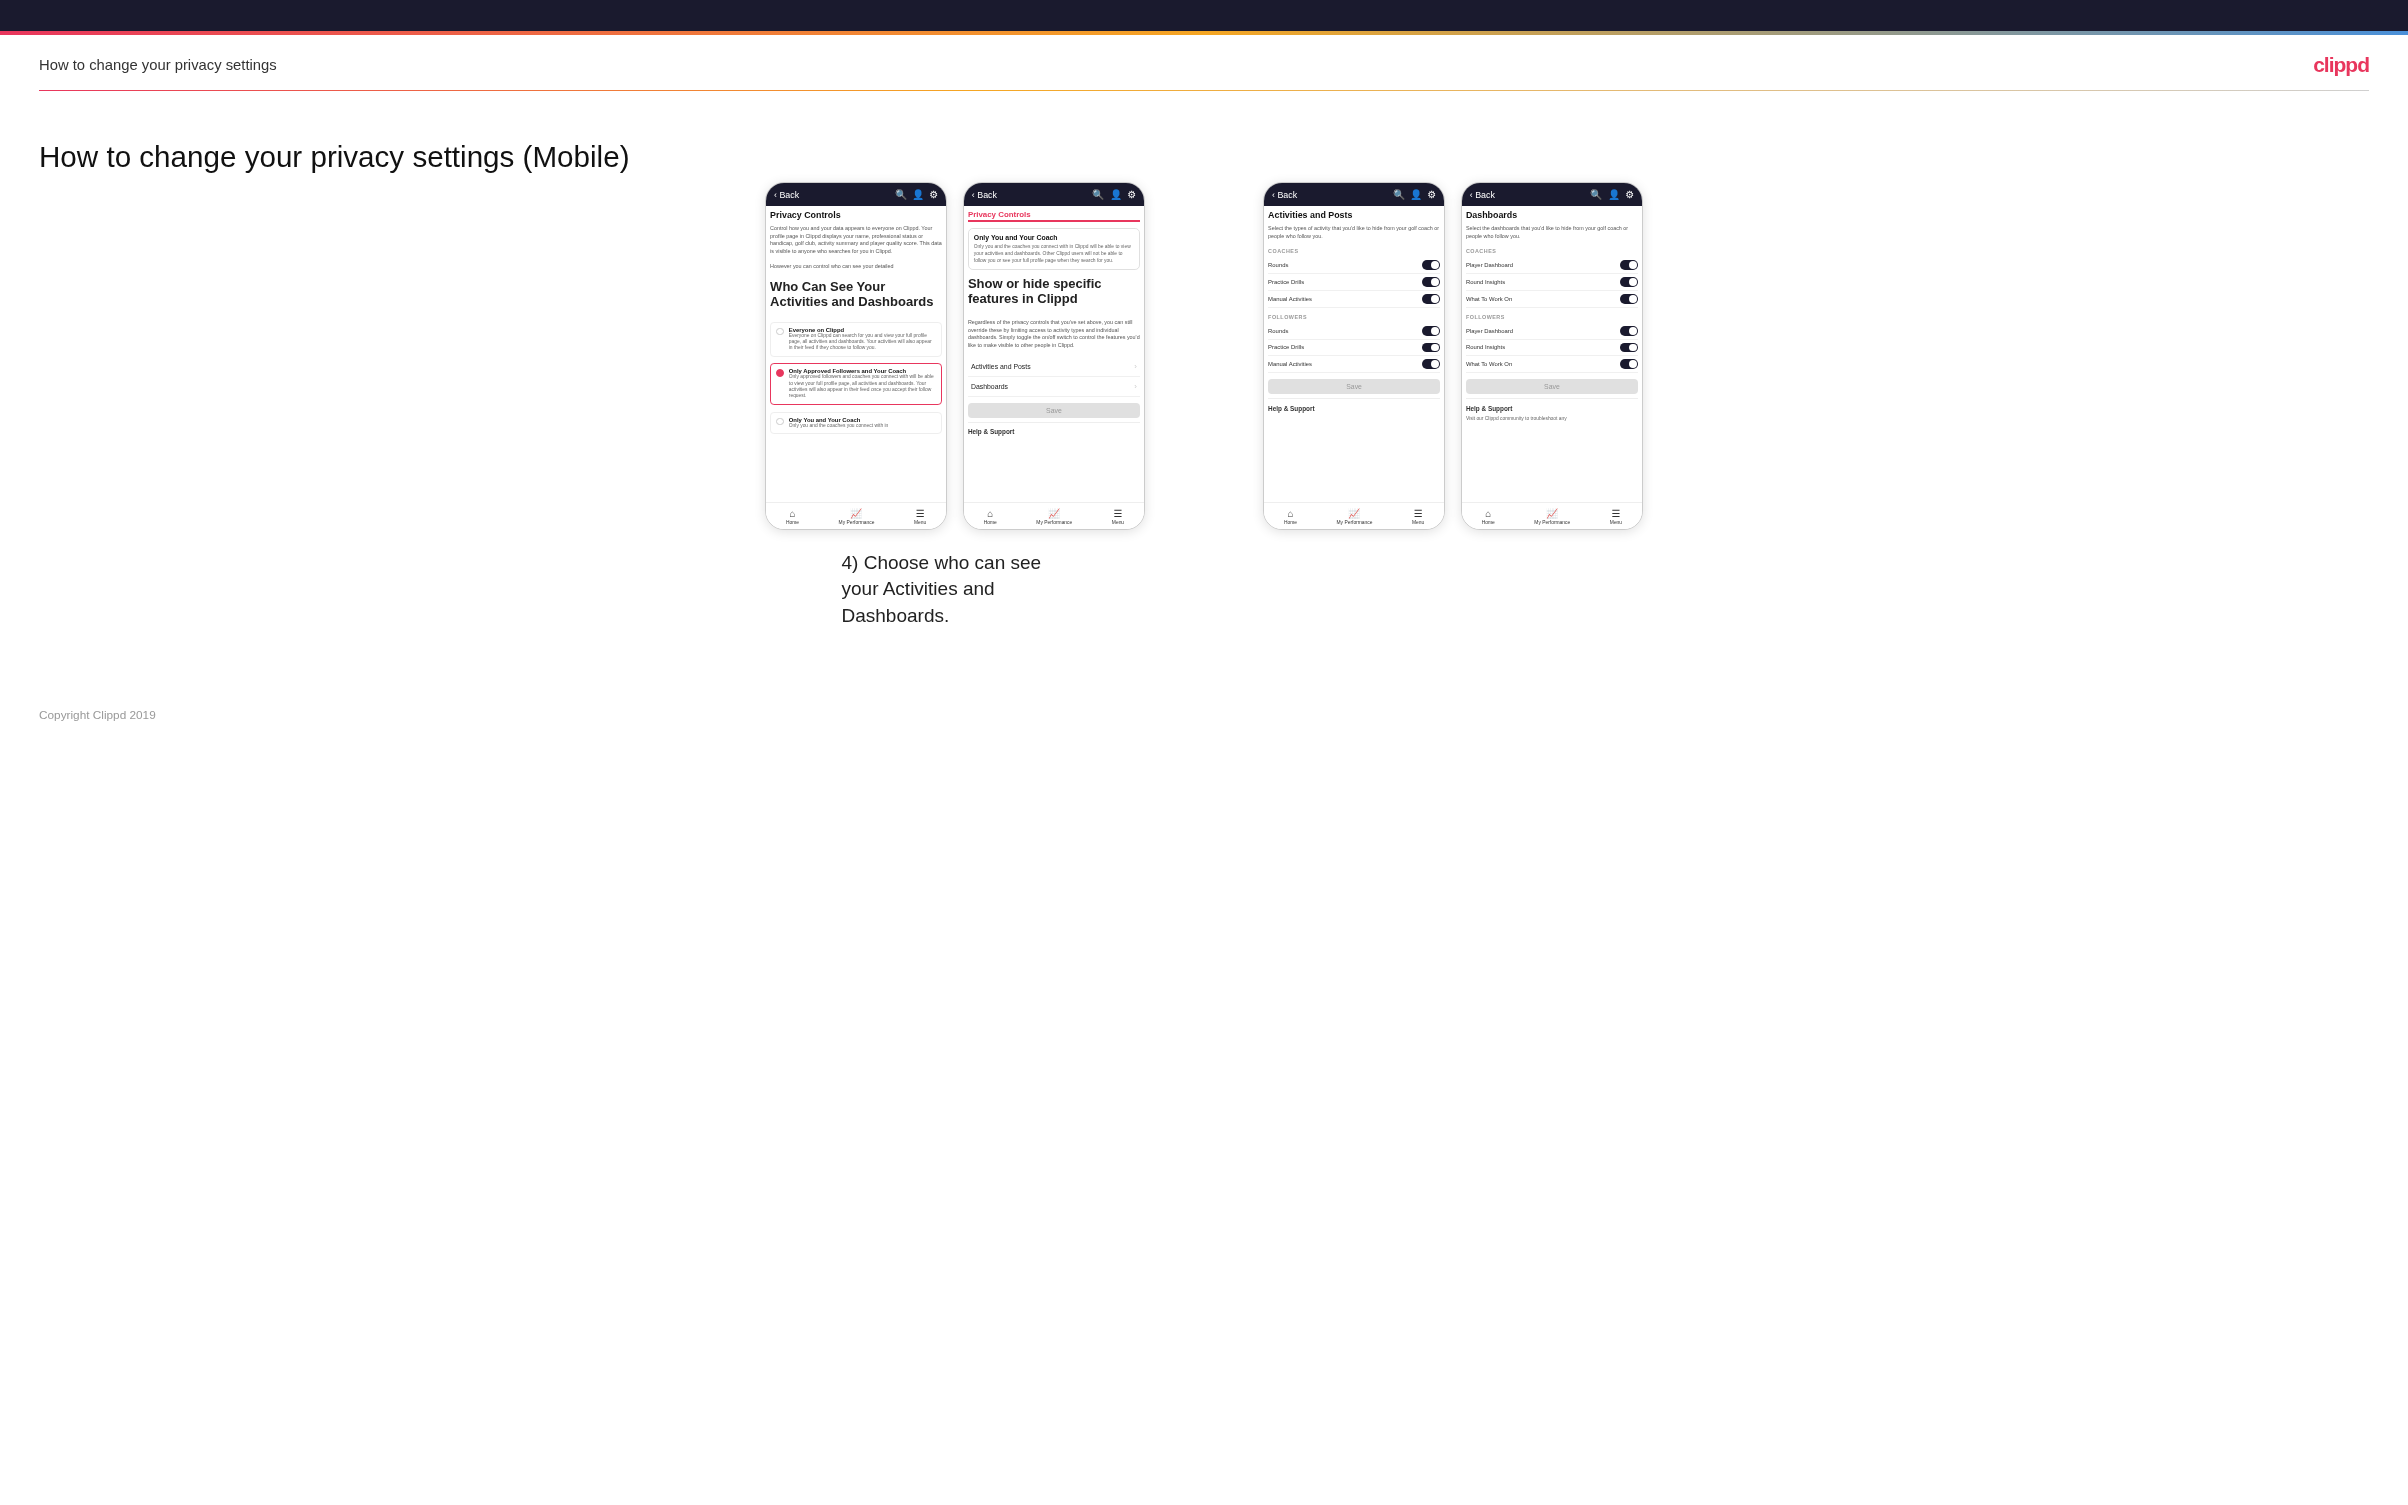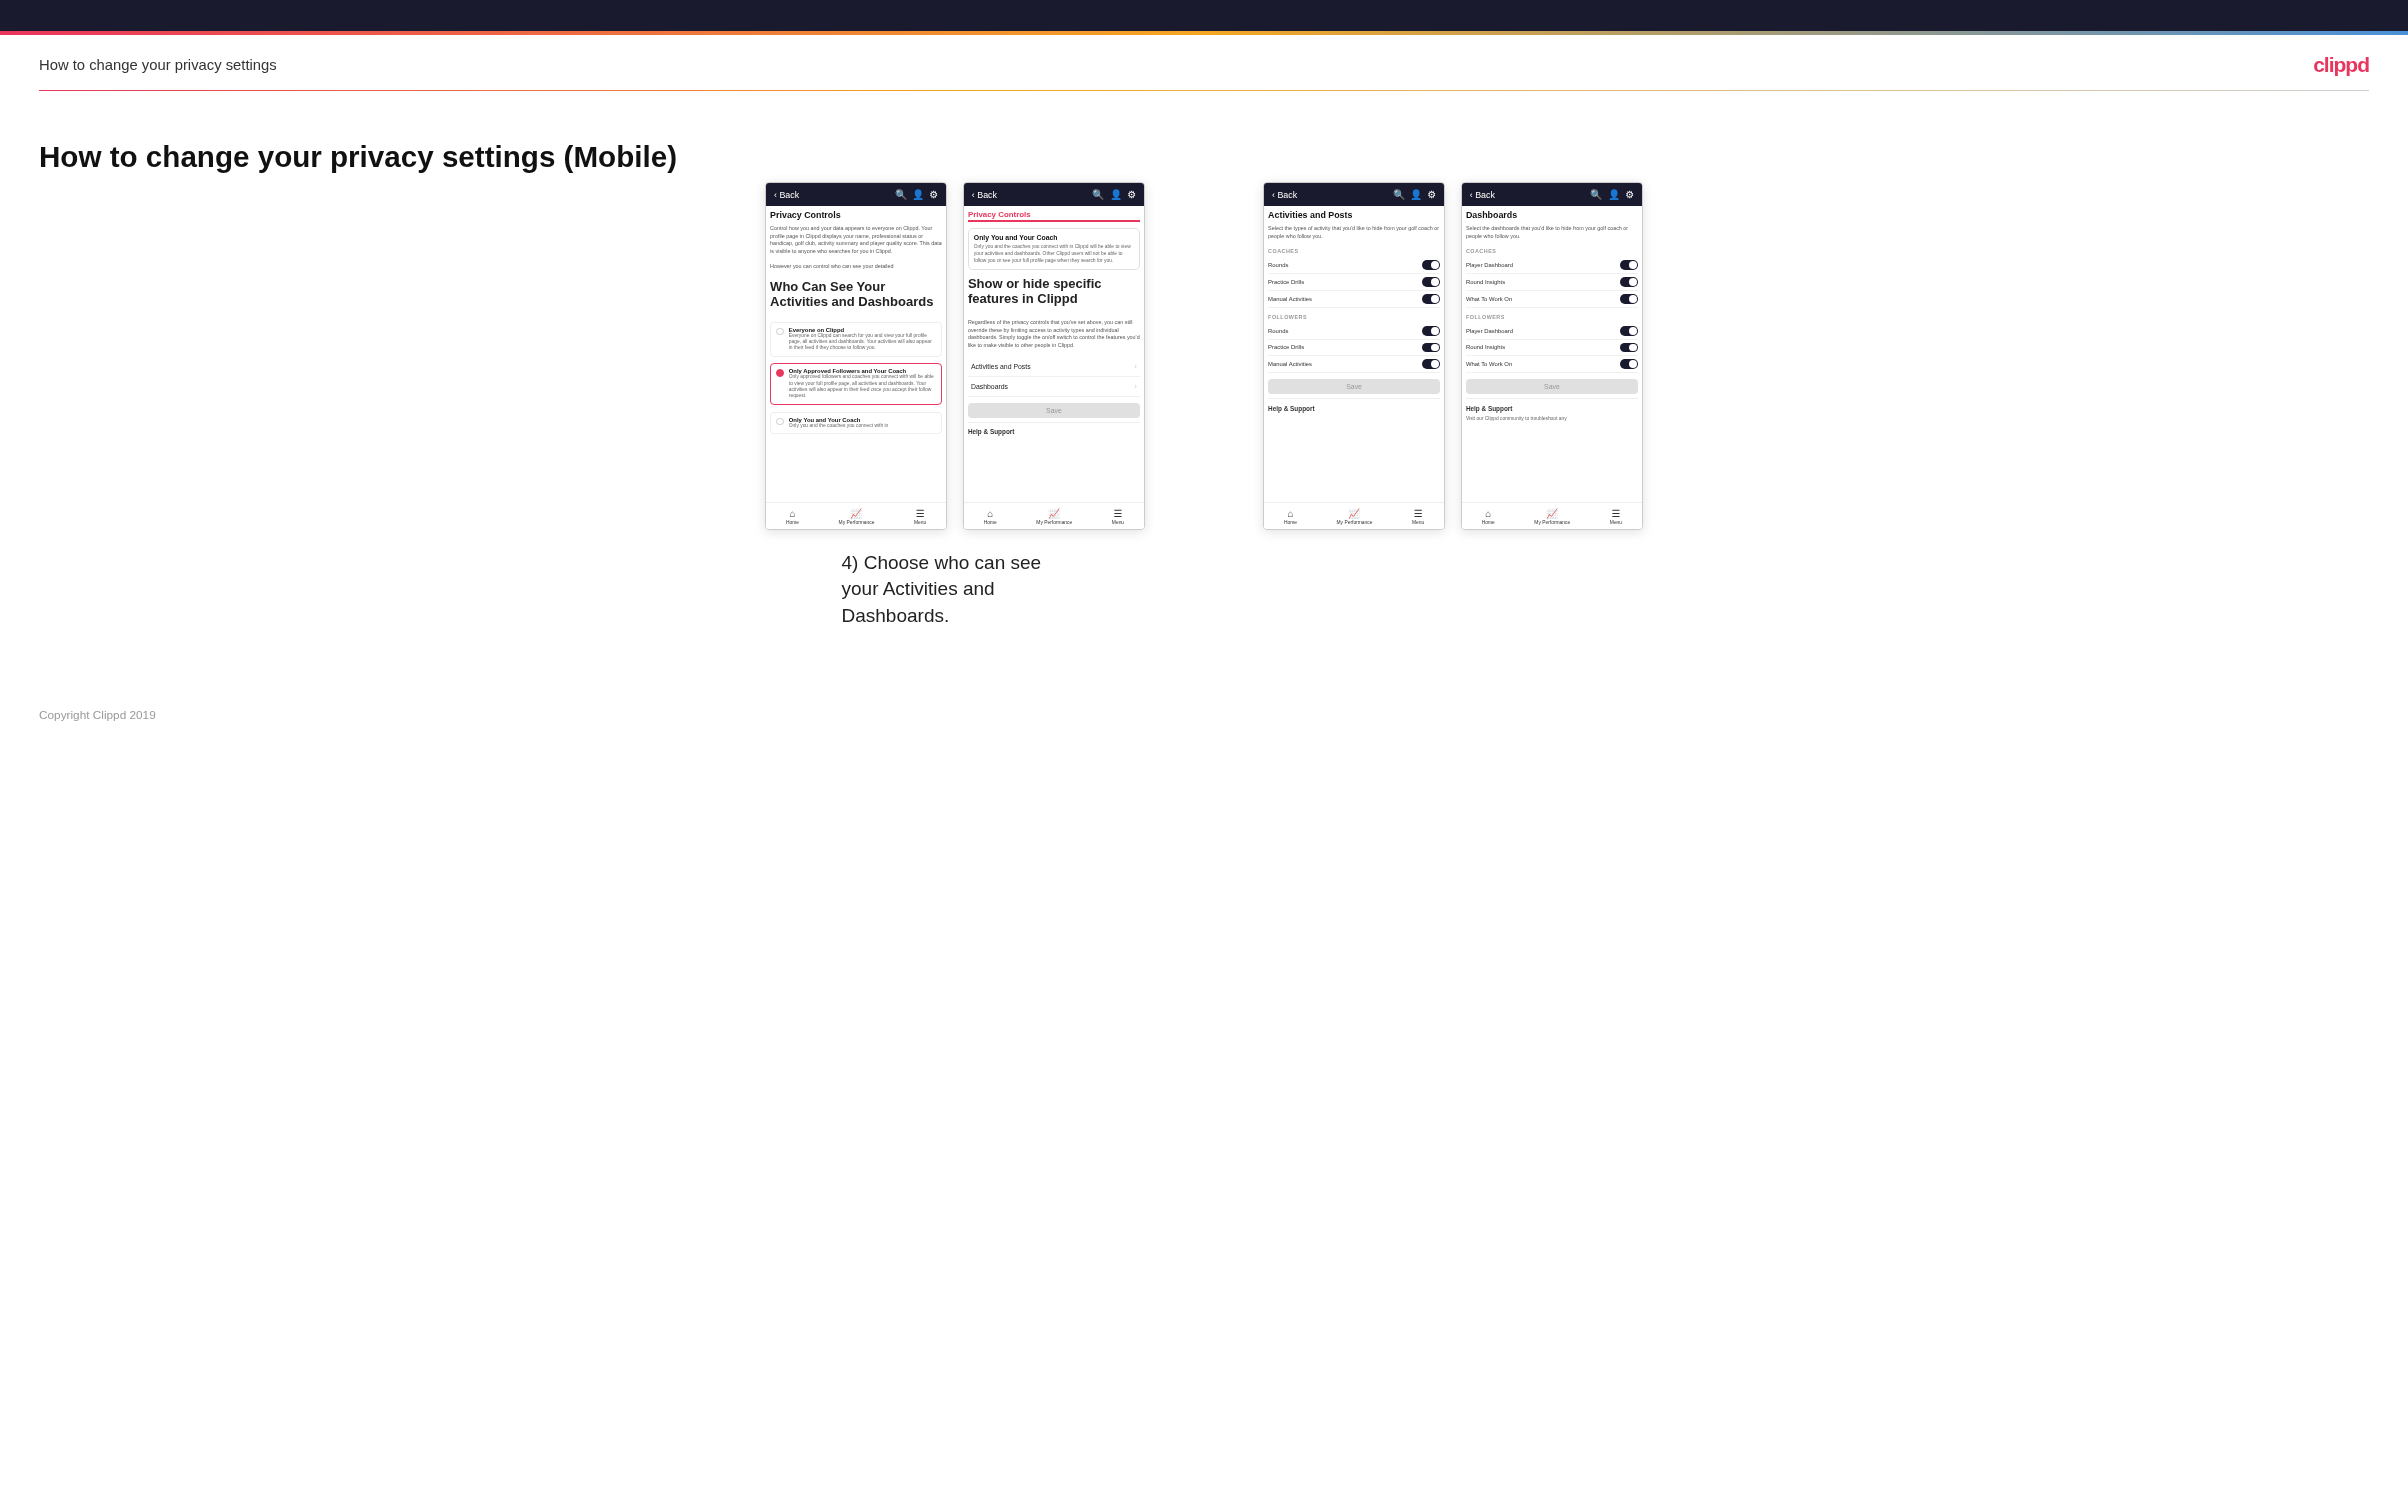--- a/index.html
+++ b/index.html
@@ -51,21 +51,21 @@
       margin: 13.8px 39px 0 39px;
     }
 
     
     .main {
       padding: 49px 39px 59px 39px;
     }
 
     .page-heading {
       font-size: 29.6px;
-      font-weight: 700;
+      font-weight: 400;
       color: #111;
       margin-bottom: 7.9px;
     }
     .page-subheading {
       font-size: 19.7px;
       font-weight: 400;
       color: #333;
       margin-bottom: 49px;
     }
 
@@ -81,21 +81,21 @@
     .screenshot-group {
       display: flex;
       flex-direction: column;
       align-items: center;
     }
 
     
     .mobile-screen {
       width: 182px;
       border: 1.5px solid #ccc;
-      border-radius: 4px;
+      border-radius: 19px;
       overflow: hidden;
       background: #fff;
       box-shadow: 0 2px 11.8px rgba(0,0,0,0.12);
     }
 
     
     .screen-topbar {
       background: #1a1a2e;
       display: flex;
       align-items: center;

